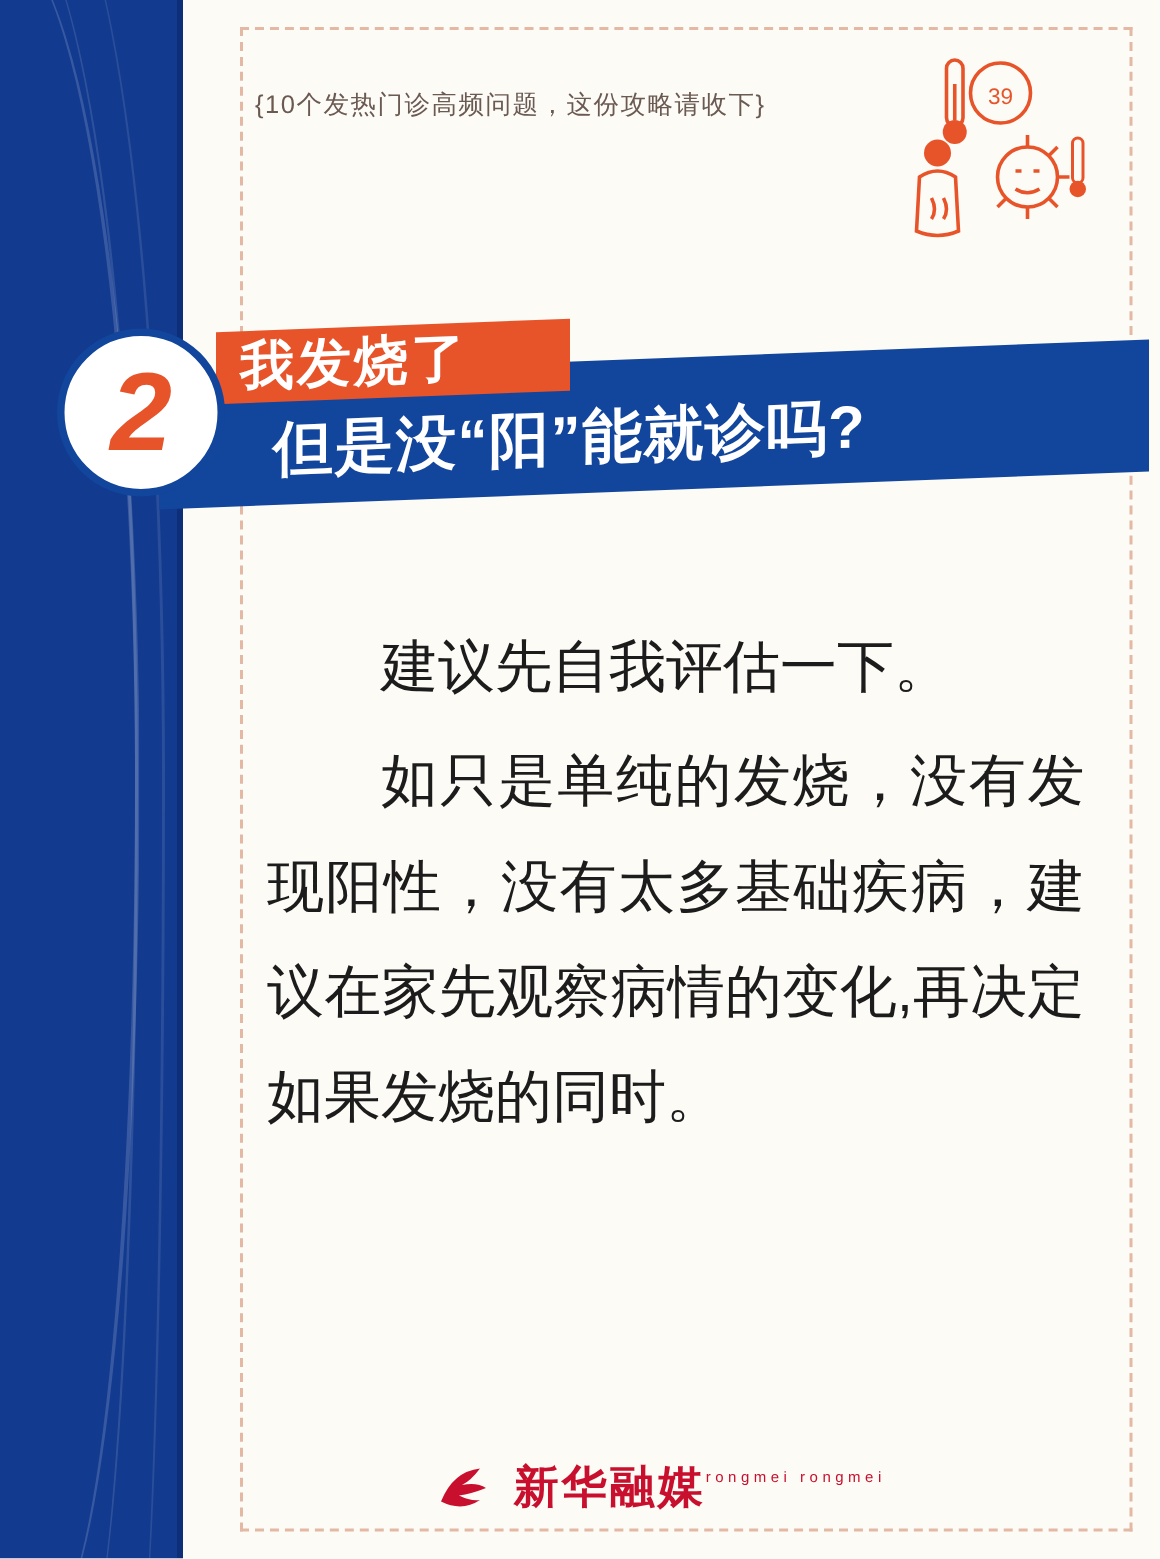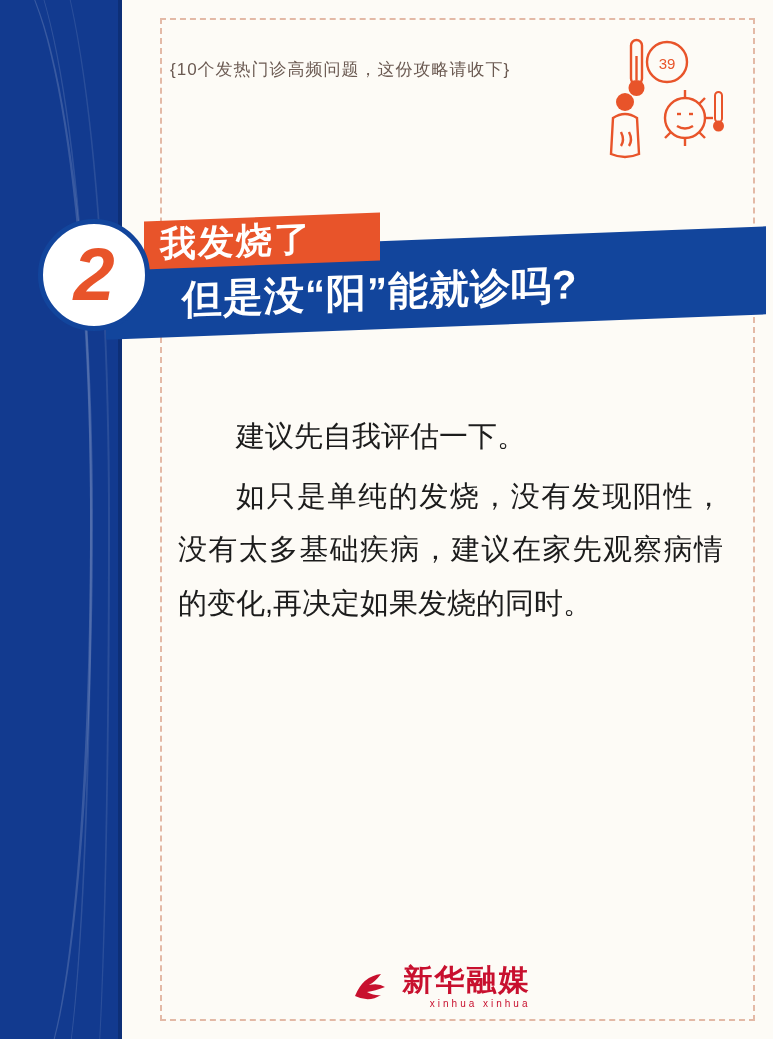--- a/index.html
+++ b/index.html
@@ -157,21 +157,21 @@
     color: #e8542a;
     font-style: italic;
     line-height: 1;
   }
 
   
   .body-text {
     position: absolute;
     left: 178px; top: 410px;
     width: 545px;
-    font-size: 29px;
+    font-size: 38px;
     line-height: 1.85;
     color: #1c1c1c;
     text-align: justify;
   }
   .body-text p {
     margin: 0 0 6px 0;
     text-indent: 2em;
   }
   .body-text b {
     font-weight: normal;
@@ -186,22 +186,22 @@
     justify-content: center;
     padding-left: 110px;
   }
   .logo-mark {
     width: 42px; height: 34px;
     margin-right: 8px;
     position: relative;
   }
   .logo-text {
     display: flex;
-    flex-direction: column;
-    align-items: flex-end;
+    flex-direction: row;
+    align-items: flex-start;
   }
   .logo-cn {
     font-size: 30px;
     font-weight: bold;
     color: #c8102e;
     letter-spacing: 2px;
     line-height: 1;
   }
   .logo-en {
     font-size: 10px;
@@ -284,17 +284,17 @@
     </div>
 
   <div class="footer-logo">
     <div class="logo-mark">
       <svg viewBox="0 0 42 34" width="42" height="34">
         <path d="M2 26 q8 -20 26 -22 q-6 8 -12 11 q10 -2 16 2 q-10 4 -18 5 q8 4 14 3 q-12 8 -26 1 z" fill="#c8102e"></path>
       </svg>
     </div>
     <div class="logo-text">
       <div class="logo-cn">新华融媒</div>
-      <div class="logo-en">xinhua xinhua</div>
+      <div class="logo-en">rongmei rongmei</div>
     </div>
   </div>
 
 </div>
 
 </body></html>

